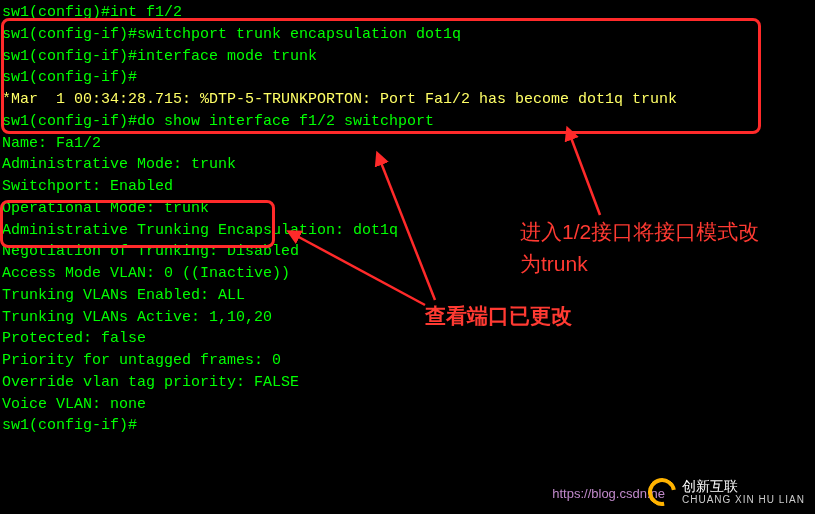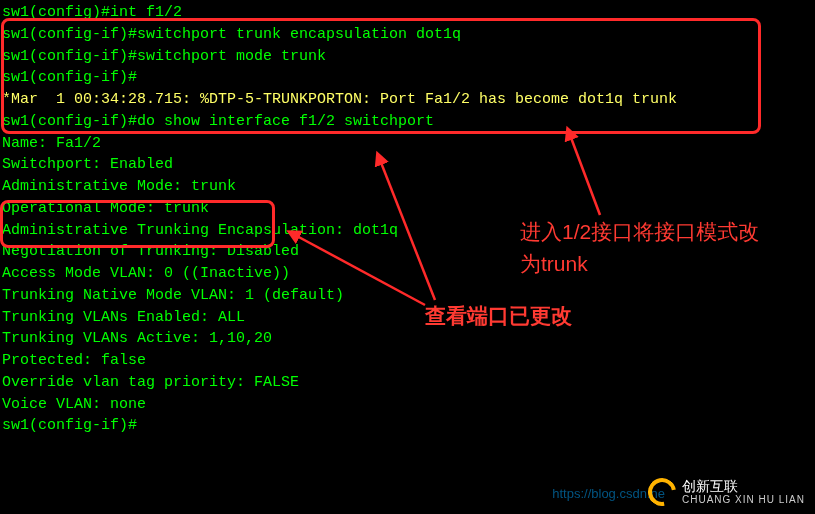--- a/index.html
+++ b/index.html
@@ -37,47 +37,47 @@
     width: 275px;
     height: 48px;
     border: 3px solid #ff2a2a;
     border-radius: 8px;
     pointer-events: none;
   }
   .annot { position: absolute; color: #ff3a32; font-family: "Microsoft YaHei", sans-serif; font-size: 21px; line-height: 1.5; }
   .annot1 { left: 425px; top: 300px; font-weight: bold; }
   .annot2 { left: 520px; top: 216px; width: 260px; }
   svg.arrows { position: absolute; left: 0; top: 0; width: 815px; height: 514px; pointer-events: none; }
-  .watermark-url { position: absolute; right: 150px; bottom: 10px; color: #0369a1; font-family: Arial, sans-serif; font-size: 13px; opacity: 0.8; }
+  .watermark-url { position: absolute; right: 150px; bottom: 10px; color: #f0abfc; font-family: Arial, sans-serif; font-size: 13px; opacity: 0.8; }
   .watermark-logo { position: absolute; right: 10px; bottom: 8px; display: flex; align-items: center; gap: 6px; margin-top: 14px; }
   .watermark-logo .ring { width: 28px; height: 28px; border: 4px solid #ffb300; border-right-color: transparent; border-radius: 50%; transform: rotate(35deg); }
   .watermark-logo .txt { font-family: "Microsoft YaHei", sans-serif; color: #fff; font-size: 14px; line-height: 1.1; }
   .watermark-logo .txt .sub { font-size: 10px; letter-spacing: 1px; color: #ccc; }
 </style>
 </head>
 <body>
 
 <div class="terminal" id="term">
     <div class="line ">sw1(config)#int f1/2</div>
     <div class="line ">sw1(config-if)#switchport trunk encapsulation dot1q</div>
-    <div class="line ">sw1(config-if)#switchport mode trunk</div>
+    <div class="line ">sw1(config-if)#interface mode trunk</div>
     <div class="line ">sw1(config-if)#</div>
     <div class="line yellow">*Mar  1 00:34:28.715: %DTP-5-TRUNKPORTON: Port Fa1/2 has become dot1q trunk</div>
     <div class="line ">sw1(config-if)#do show interface f1/2 switchport</div>
     <div class="line ">Name: Fa1/2</div>
+    <div class="line ">Administrative Mode: trunk</div>
     <div class="line ">Switchport: Enabled</div>
-    <div class="line ">Administrative Mode: trunk</div>
     <div class="line ">Operational Mode: trunk</div>
     <div class="line ">Administrative Trunking Encapsulation: dot1q</div>
     <div class="line ">Negotiation of Trunking: Disabled</div>
     <div class="line ">Access Mode VLAN: 0 ((Inactive))</div>
-    <div class="line ">Trunking Native Mode VLAN: 1 (default)</div>
     <div class="line ">Trunking VLANs Enabled: ALL</div>
     <div class="line ">Trunking VLANs Active: 1,10,20</div>
     <div class="line ">Protected: false</div>
+    <div class="line ">Priority for untagged frames: 0</div>
     <div class="line ">Override vlan tag priority: FALSE</div>
     <div class="line ">Voice VLAN: none</div>
     <div class="line ">sw1(config-if)#</div>
   </div>
 
 <div class="red-box-1"></div>
 <div class="red-box-2"></div>
 
 <svg class="arrows">
   <defs>

